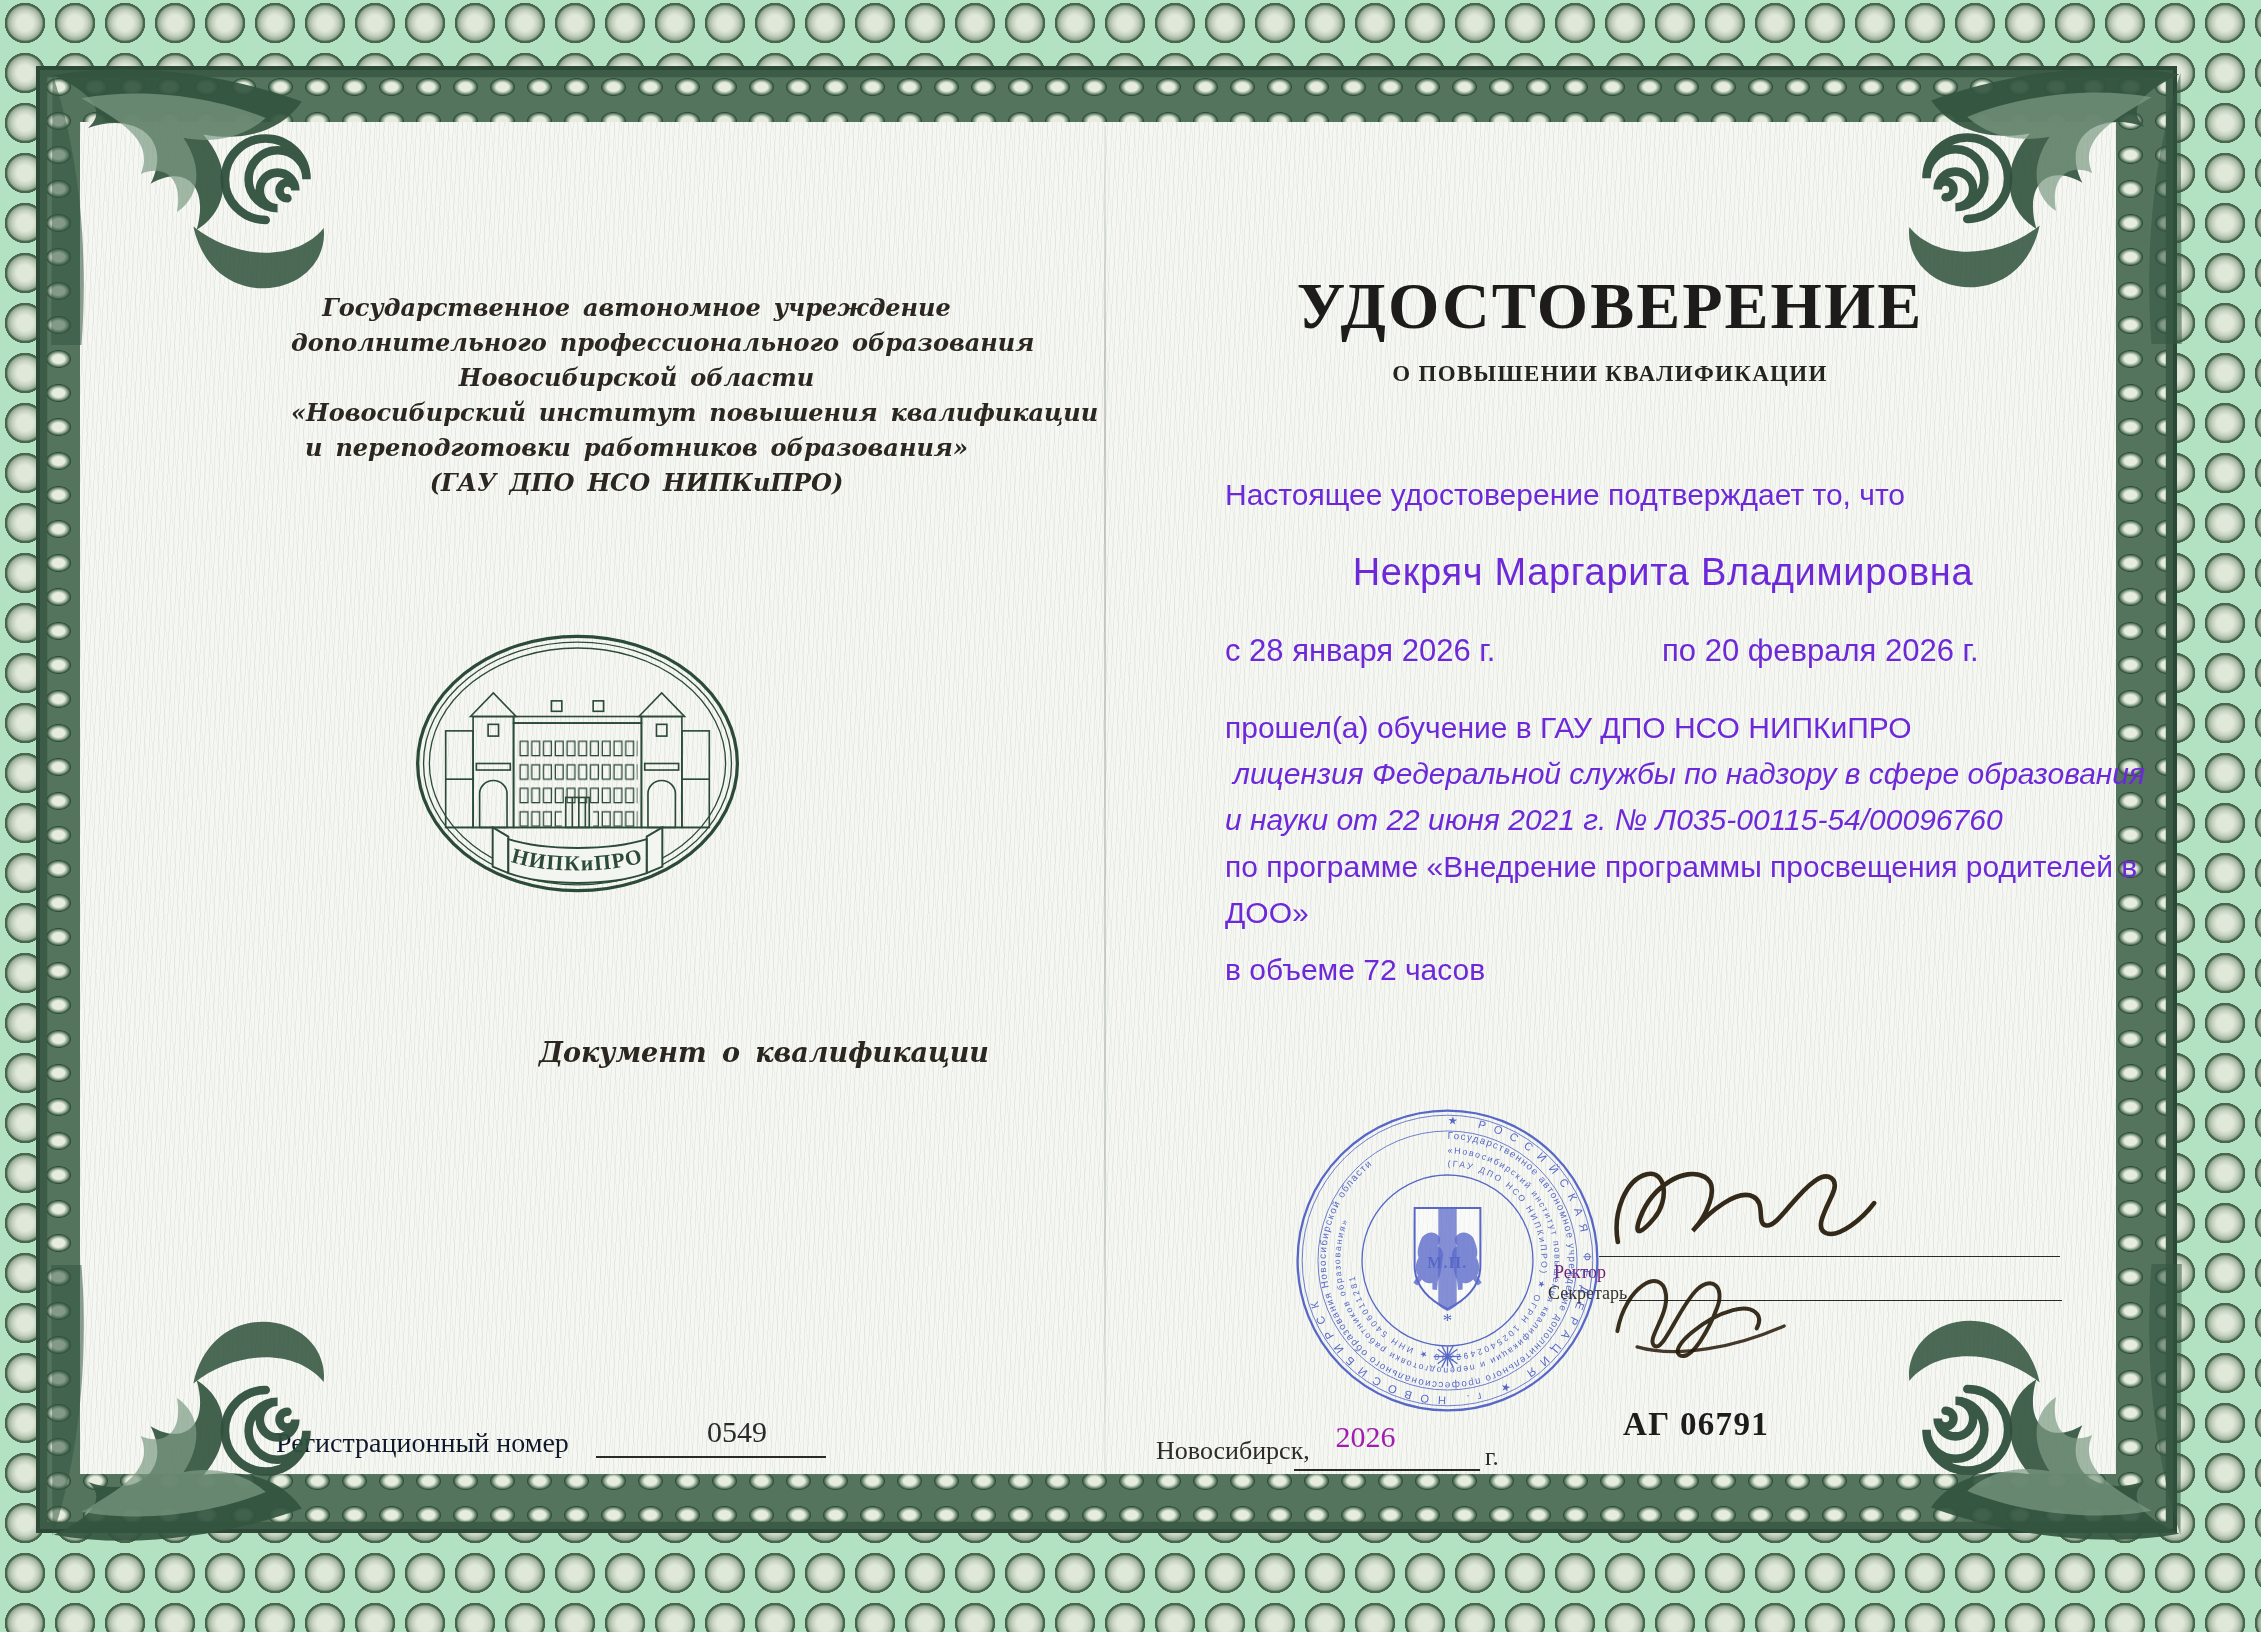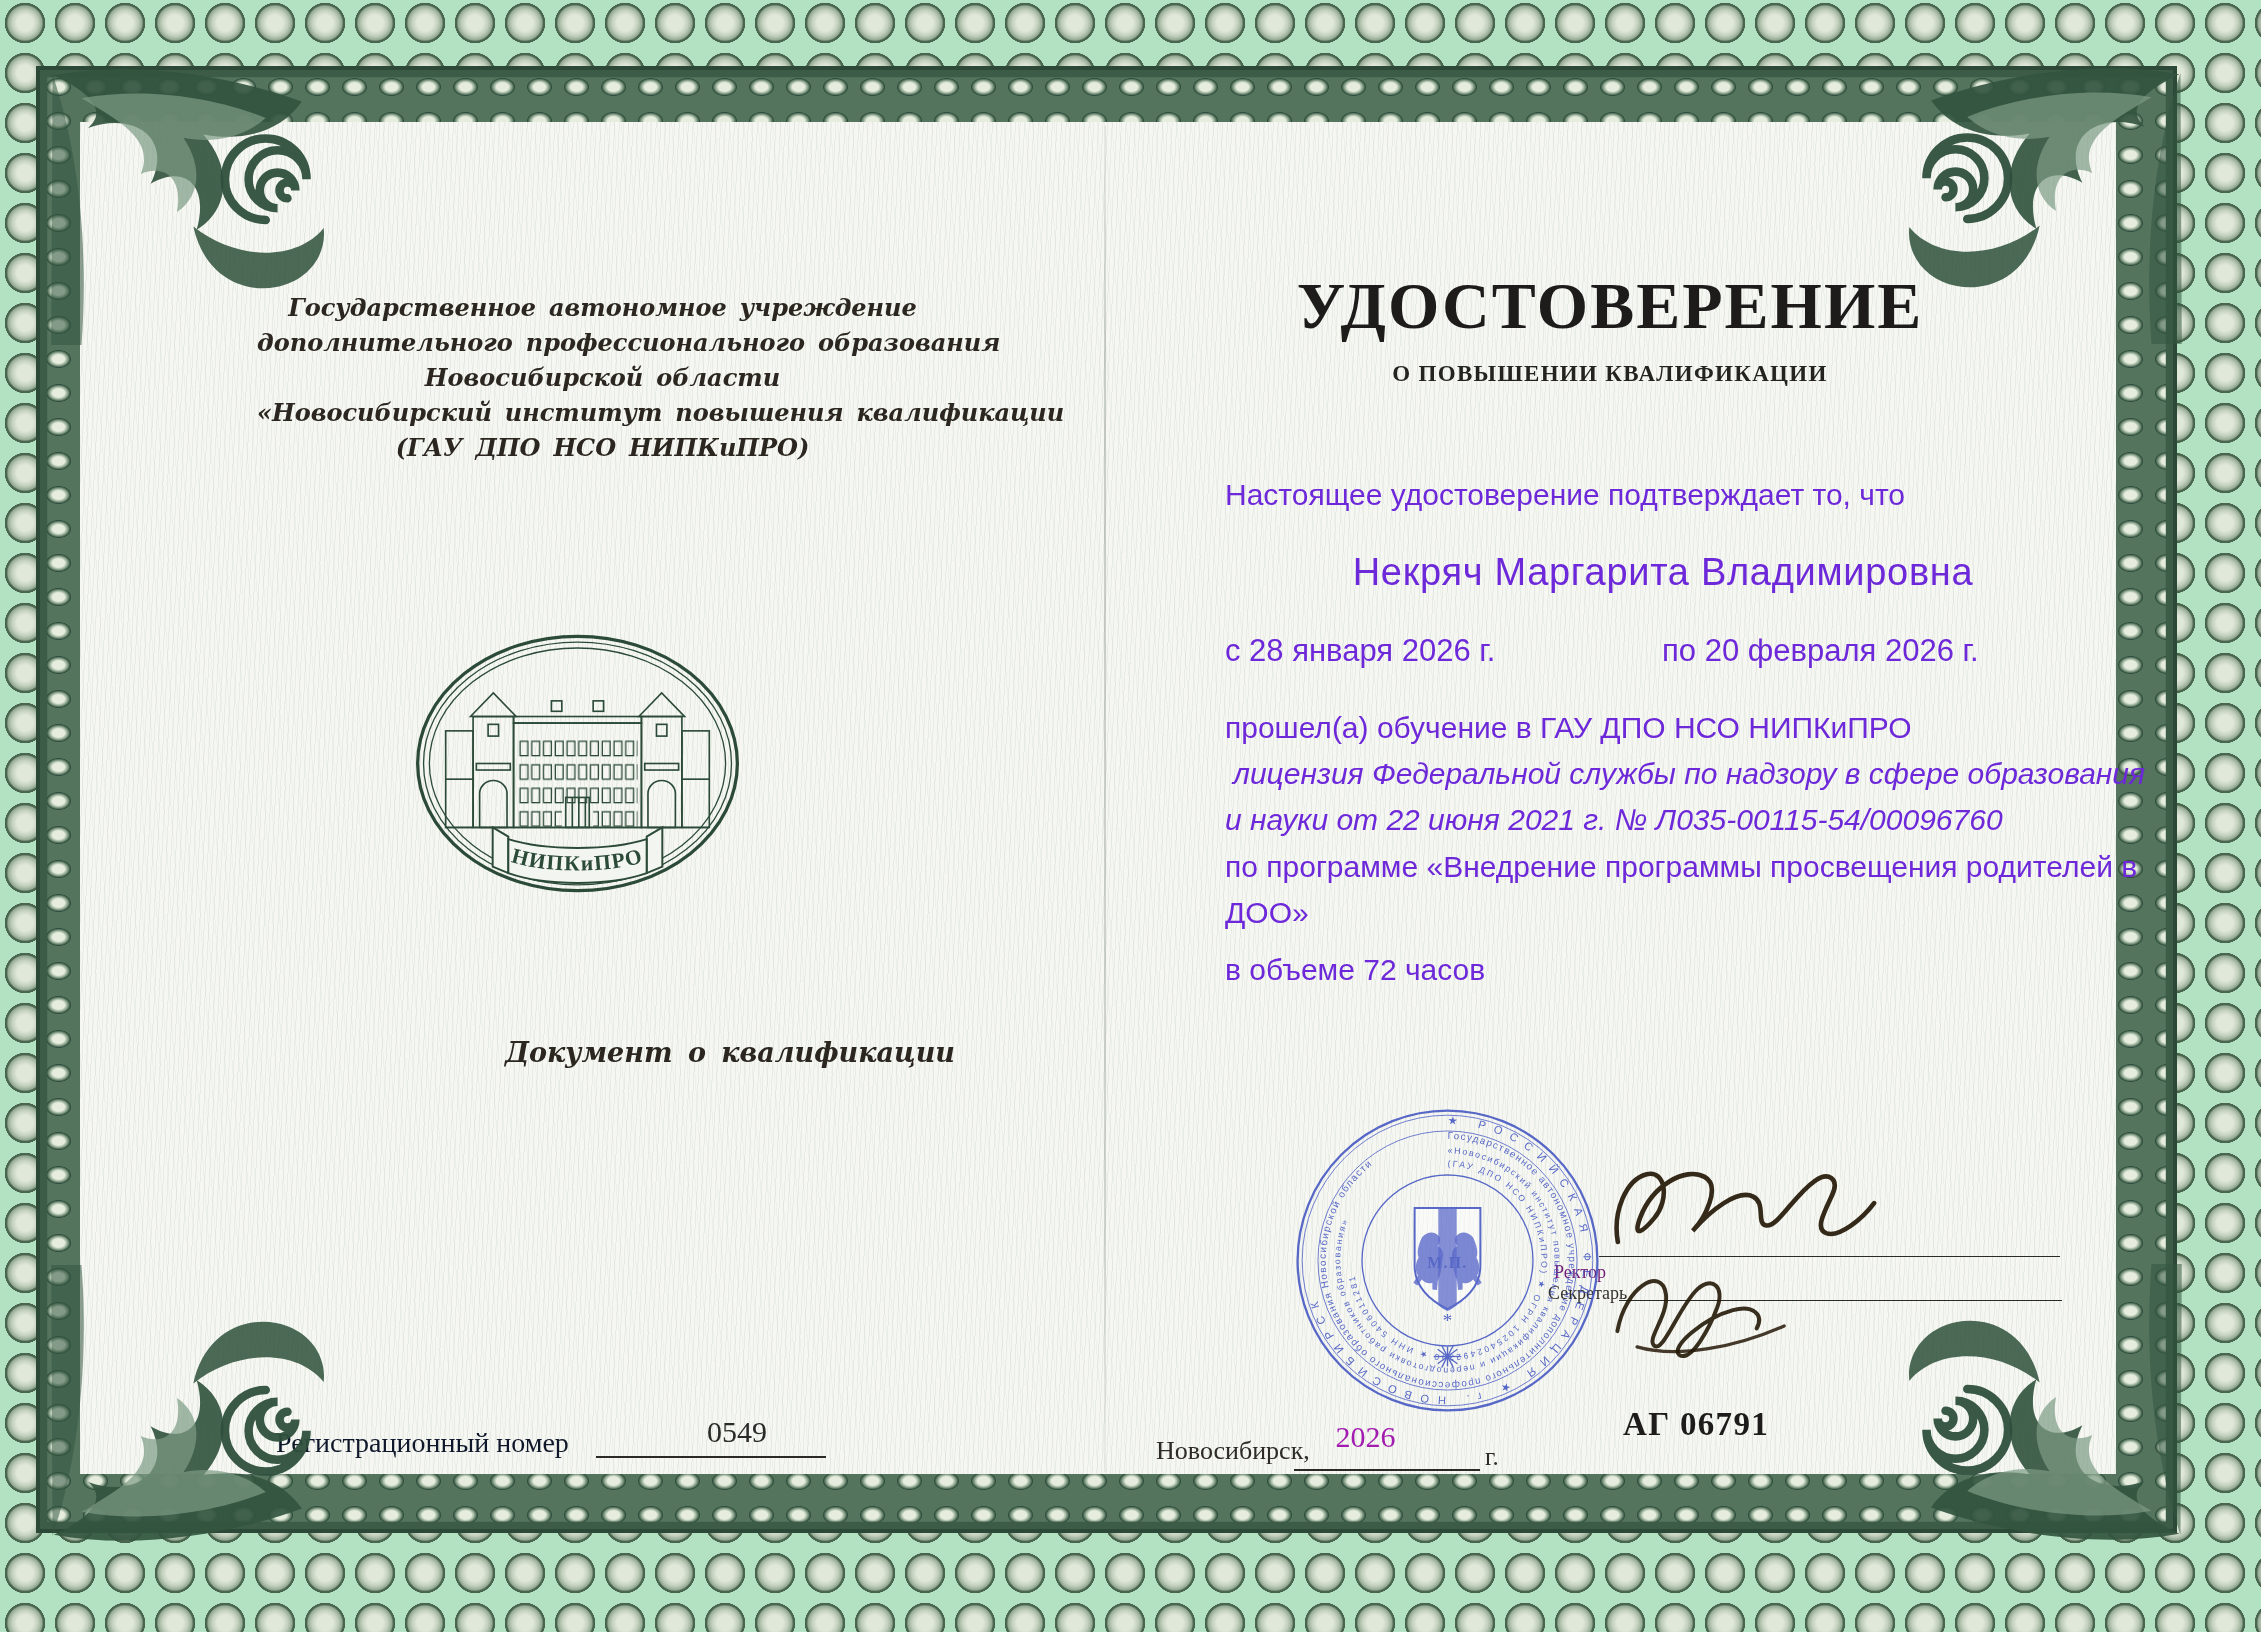--- a/index.html
+++ b/index.html
@@ -19,21 +19,21 @@
   .paper{position:absolute;left:80px;top:122px;right:145px;bottom:158px;
     background-color:#f6f7f2;
     background-image:
       repeating-linear-gradient(93deg, rgba(196,210,199,.30) 0 1px, rgba(0,0,0,0) 1px 4.6px),
       repeating-linear-gradient(86deg, rgba(208,216,206,.22) 0 1px, rgba(0,0,0,0) 1px 7.2px);}
   .fold{position:absolute;left:1104px;top:126px;width:2px;height:1346px;
     background:linear-gradient(180deg, rgba(110,120,114,.10), rgba(110,120,114,.34) 18%, rgba(110,120,114,.28) 82%, rgba(110,120,114,.08));
     filter:blur(0.4px);z-index:2;}
   .corner{position:absolute;width:329px;height:316px;z-index:4;}
   
-  .it-serif{font-family:"DejaVu Serif","Liberation Serif",serif;font-style:italic;color:#2b261f;}
+  .it-serif{font-family:"DejaVu Serif","Liberation Serif",serif;font-style:italic;color:#2b261f;margin-left:34px;}
   .sans{font-family:"Liberation Sans","DejaVu Sans",sans-serif;color:#6d28d9;}
   .z{z-index:3;}
   .inst-line{text-align:center;white-space:nowrap;}
   .rule{position:absolute;height:2px;background:#2b2a27;z-index:3;}
   .ctr{text-align:center;}
 </style>
 </head>
 <body>
 
 <div id="cert">
@@ -61,20 +61,21 @@
   <svg class="corner" style="left:1862px;top:1231px;transform:scale(-1,-1)" viewBox="0 0 500 480">
       <use href="#flourish-shape"></use>
     </svg>
 
   <div>
     <div class="abs z it-serif" style="left:257px;top:290px;width:691px;font-size:24px;line-height:35px;word-spacing:4.6px;font-weight:600;">
       <div class="inst-line">Государственное автономное  учреждение</div>
       <div class="inst-line">дополнительного  профессионального  образования</div>
       <div class="inst-line">Новосибирской  области</div>
       <div class="inst-line">«Новосибирский  институт  повышения  квалификации</div>
+      <div class="inst-line">и  переподготовки  работников  образования»</div>
       <div class="inst-line">(ГАУ ДПО НСО НИПКиПРО)</div>
     </div>
 
     <svg class="abs z" style="left:413px;top:633px" width="329" height="261" viewBox="0 0 500 400">
       <defs>
         <pattern id="winpat" patternUnits="userSpaceOnUse" x="160" y="160" width="18" height="36">
           <rect x="2" y="6" width="12" height="22" fill="none" stroke="#2c4a38" stroke-width="2"></rect>
         </pattern>
       </defs>
       <g stroke="#2c4a38" fill="none">

